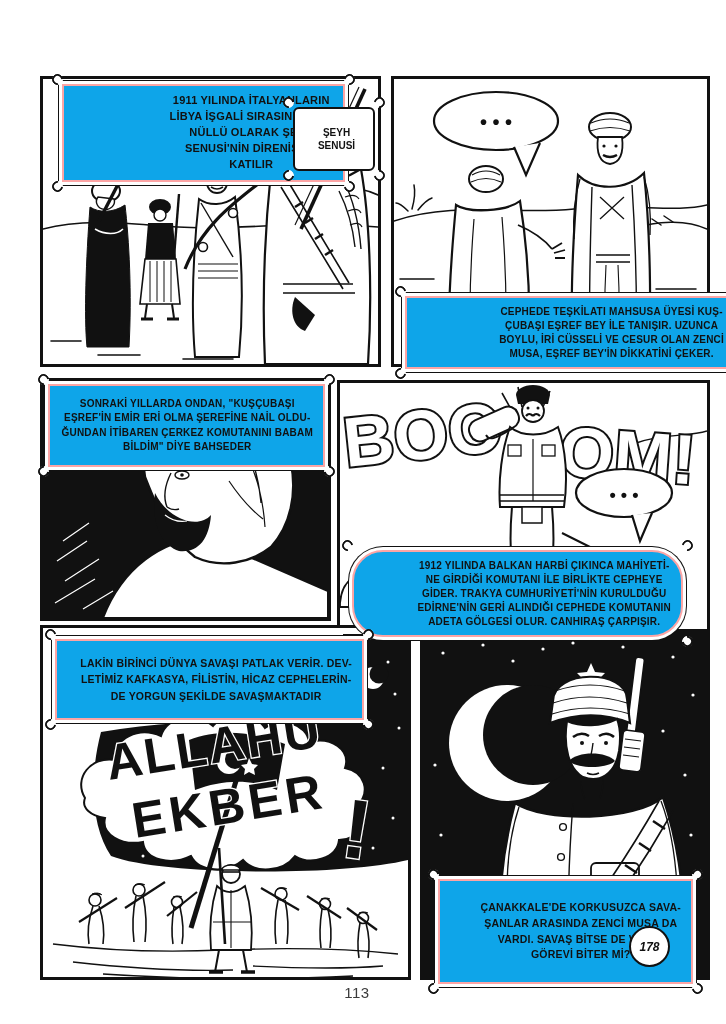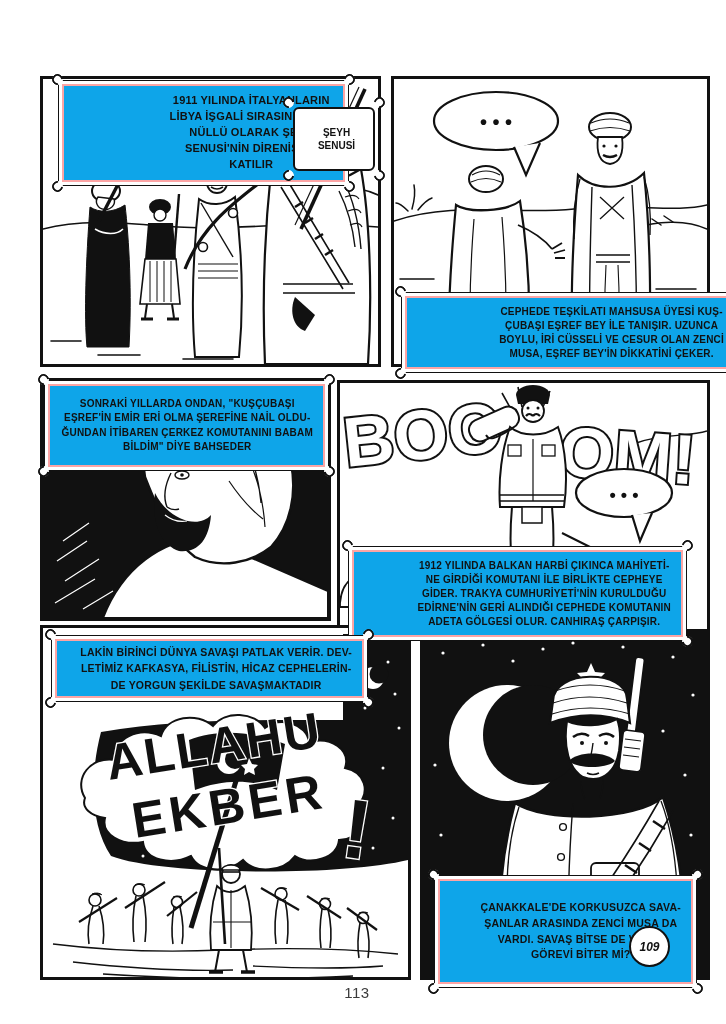--- a/index.html
+++ b/index.html
@@ -43,23 +43,23 @@
     position:absolute;left:629px;top:926px;width:37px;height:37px;border-radius:50%;
     background:#fff;border:2.5px solid #111;z-index:8;display:flex;align-items:center;
     justify-content:center;font-weight:bold;font-style:italic;font-size:12px;
   }
   .c1{left:62px;top:84px;width:283px;height:98px;}
   .c1 .cap-text{font-size:11px;line-height:1.45;}
   .c2{left:405px;top:296px;width:331px;height:73px;}
   .c2 .cap-text{font-size:10px;line-height:1.4;}
   .c3{left:48px;top:384px;width:277px;height:83px;}
   .c3 .cap-text{font-size:10px;line-height:1.45;}
-  .c4{left:352px;top:550px;width:331px;height:87px;}
+  .c4{left:352px;top:550px;width:331px;height:87px;border-radius:31px;}
   .c4 .cap-text{font-size:10px;line-height:1.4;}
-  .c5{left:55px;top:639px;width:309px;height:59px;}
+  .c5{left:55px;top:639px;width:309px;height:81px;}
   .c5 .cap-text{font-size:10.5px;line-height:1.55;}
   .c6{left:438px;top:879px;width:255px;height:105px;}
   .c6 .cap-text{font-size:10.5px;line-height:1.5;}
   .pl-senusi{left:293px;top:107px;width:82px;height:64px;padding-left:9px;}
   .pl-esref{left:57px;top:469px;width:74px;height:64px;}
 </style>
 </head>
 <body>
 
 <div id="page">
@@ -467,17 +467,17 @@
     <span class="curl tl"></span>
     <span class="curl tr"></span>
     <span class="curl bl"></span>
     <span class="curl br"></span>
     <span class="cap-text">ÇANAKKALE'DE KORKUSUZCA SAVA-
 ŞANLAR ARASINDA ZENCİ MUSA DA
 VARDI. SAVAŞ BİTSE DE VATAN
 GÖREVİ BİTER Mİ?</span>
   </div>
 
-  <div id="signature">109</div>
+  <div id="signature">178</div>
 
   <div id="page-number">113</div>
 
 </div>
 
 </body></html>

